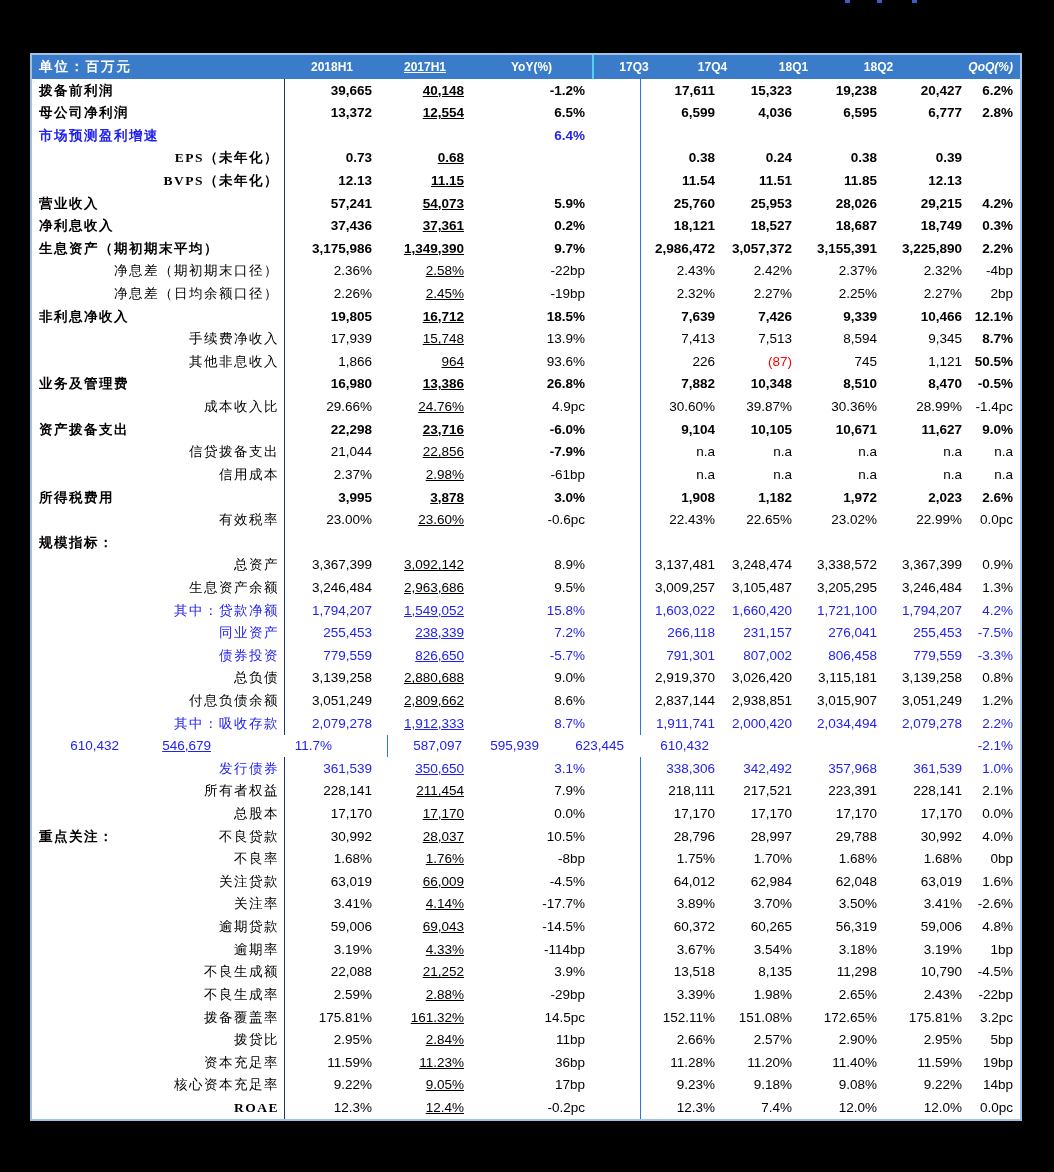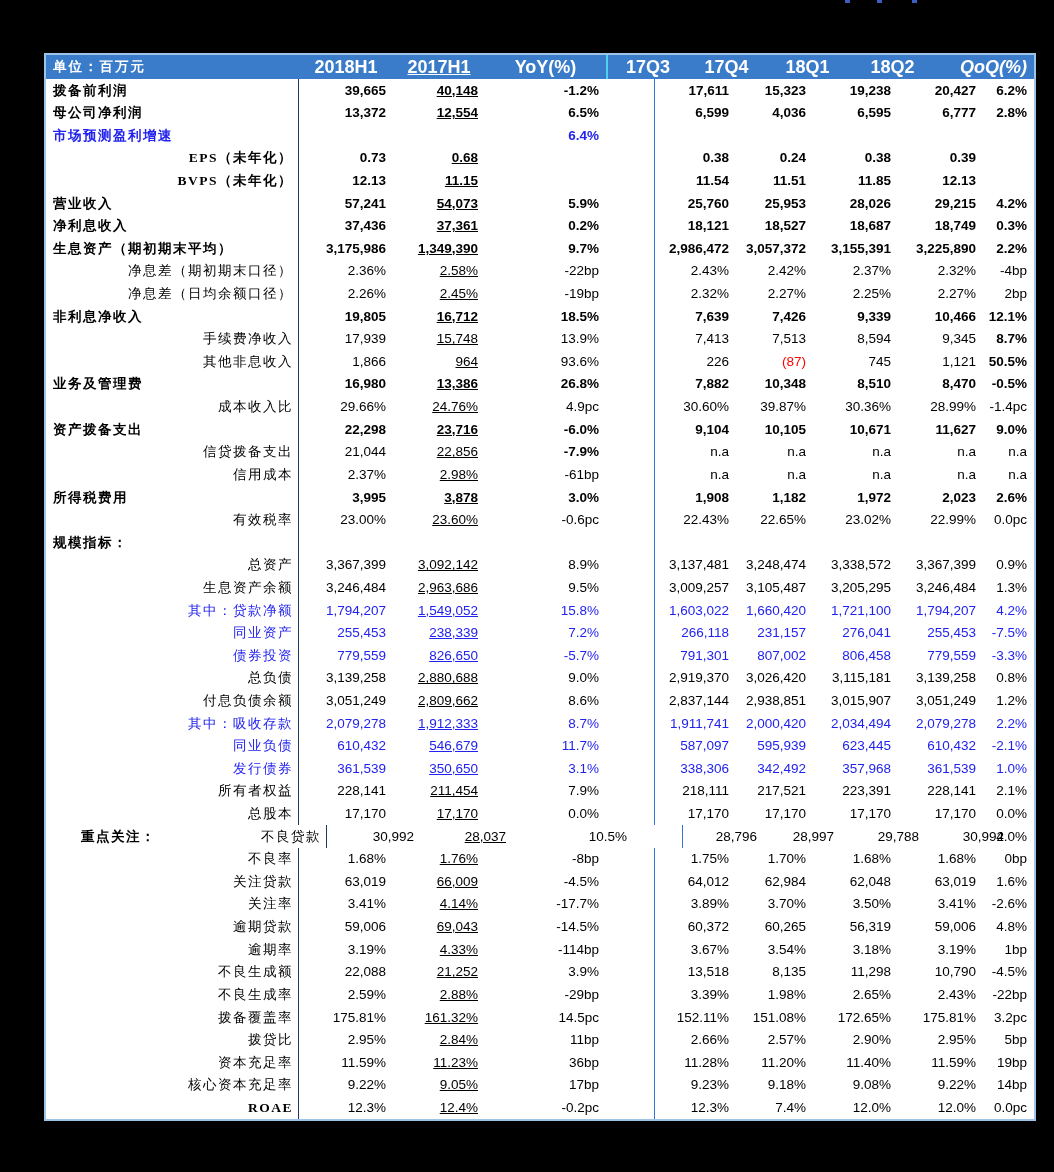--- a/index.html
+++ b/index.html
@@ -4,53 +4,53 @@
 <style>
   html,body{margin:0;padding:0;}
   body{
     width:1054px;height:1172px;position:relative;
     background:var(--page-bg,#000);
     font-family:"Liberation Sans","DejaVu Sans",sans-serif;
     overflow:hidden;
   }
   .artifact{position:absolute;height:3px;width:5px;background:#3a5fc0;top:0;}
   .fin-table{
-    position:absolute;left:44px;top:53px;width:992px;height:1068px;
+    position:absolute;left:30px;top:53px;width:992px;height:1068px;
     background:#fff;border:2px solid var(--outer-border,#9DC3E6);
     box-sizing:border-box;display:flex;flex-direction:column;
   }
   .header-row{
     display:flex;flex:0 0 24px;align-items:stretch;
     background:var(--header-bg,#3A7CC9);color:var(--header-text,#fff);
     font-weight:bold;
   }
   .tbody{display:flex;flex-direction:column;flex:1;}
   .row{display:flex;flex:1;align-items:stretch;min-height:0;}
   .cell{
     box-sizing:border-box;display:flex;align-items:center;min-width:0;
     font-size:13.5px;line-height:1;
   }
   .w-label{width:253px;}
   .w0{width:94px;}.w1{width:92px;text-decoration:underline;}.w2{width:121px;}
   .w3{width:82px;}.w4{width:77px;text-align:right;}.w5{width:85px;}.w6{width:85px;}
   .w7{flex:1;}
   .num{justify-content:flex-end;padding-right:7px;white-space:nowrap;}
-  .header-row .num{justify-content:center;padding-right:0;font-size:18px;}
+  .header-row .num{justify-content:center;padding-right:0;font-size:12px;}
   .header-row .w7{justify-content:flex-end;padding-right:7px;font-style:italic;}
   .label-cell{
     font-family:"Liberation Serif","DejaVu Serif",serif;
     letter-spacing:1.5px;padding:0 5px 0 7px;white-space:nowrap;
   }
   .header-row .label-cell{letter-spacing:2px;}
   .tbody .label-cell{border-right:1px solid var(--label-divider,#1F3864);}
   .tbody .qdiv{border-left:1px solid var(--quarter-divider,#2E75D6);margin-left:48px;}
   .header-row .hdiv{border-left:2px solid var(--header-divider,#4FD1F0);}
   .align-left{justify-content:flex-start;}
   .align-right{justify-content:flex-end;}
-  .spread{justify-content:space-between;margin-left:28px;}
+  .spread{justify-content:space-between;}
   .bold{font-weight:bold;}
   .blue{color:var(--blue-text,#2222EE);}
   .red{color:var(--red-text,#FF0000);}
 </style>
 </head>
 <body style="--page-bg: #000000; --header-bg: #3A7CC9; --header-text: #FFFFFF; --outer-border: #9DC3E6; --label-divider: #1F3864; --quarter-divider: #2E75D6; --header-divider: #4FD1F0; --blue-text: #2222EE; --red-text: #FF0000;">
 
 <div class="artifact" style="left:845px"></div>
 <div class="artifact" style="left:877px"></div>
 <div class="artifact" style="left:912px"></div>
@@ -439,23 +439,20 @@
         <div class="cell num w0 blue">2,079,278</div>
         <div class="cell num w1 blue">1,912,333</div>
         <div class="cell num w2 blue">8.7%</div>
         <div class="cell num w3 qdiv blue">1,911,741</div>
         <div class="cell num w4 blue">2,000,420</div>
         <div class="cell num w5 blue">2,034,494</div>
         <div class="cell num w6 blue">2,079,278</div>
         <div class="cell num w7 blue">2.2%</div>
       </div>
       <div class="row">
-        <div class="cell w-label label-cell align-right">
-          <span class="main-label blue">同业负债</span>
-        </div>
         <div class="cell num w0 blue">610,432</div>
         <div class="cell num w1 blue">546,679</div>
         <div class="cell num w2 blue">11.7%</div>
         <div class="cell num w3 qdiv blue">587,097</div>
         <div class="cell num w4 blue">595,939</div>
         <div class="cell num w5 blue">623,445</div>
         <div class="cell num w6 blue">610,432</div>
         <div class="cell num w7 blue">-2.1%</div>
       </div>
       <div class="row">

